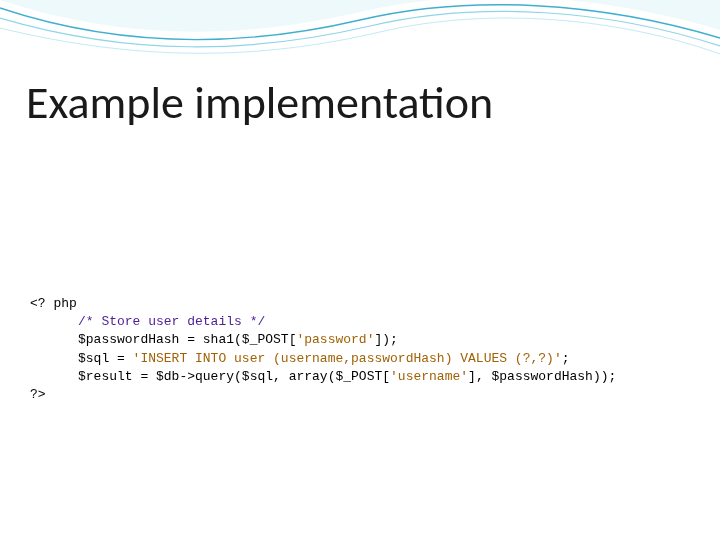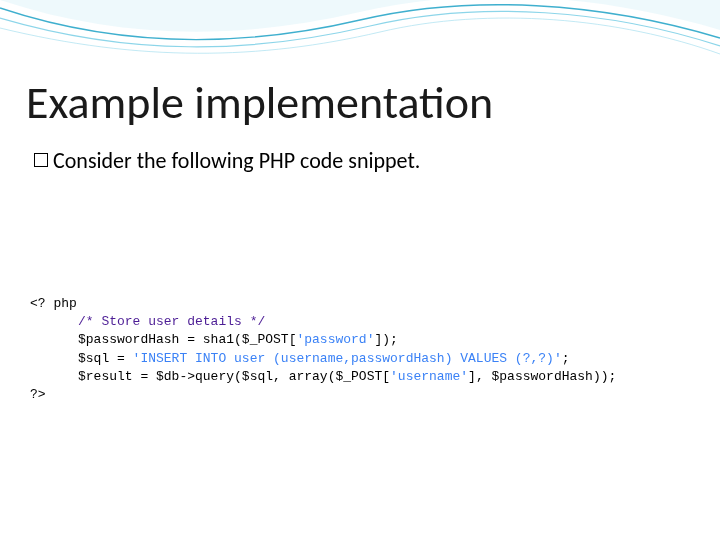--- a/index.html
+++ b/index.html
@@ -66,40 +66,36 @@
     left: 30px;
     top: 295px;
     font-family: "Courier New", Courier, monospace;
     font-size: 13px;
     line-height: 1.4;
     color: #000;
     white-space: pre;
   }
   .code-block .kw { color: #000; font-family: Liberation Mono, monospace; }
   .code-block .cm { color: #4c1d95; }
-  .code-block .str { color: #3b82f6; }
+  .code-block .str { color: #a16207; }
   .code-block .indent { padding-left: 48px; display:block; }
 </style>
 </head>
 <body>
 
 <div class="slide">
 
   <svg class="wave-decoration" viewBox="0 0 720 64" preserveAspectRatio="none">
     <path d="M0,8 C120,48 240,48 360,20 C470,-6 600,2 720,38" fill="none" stroke="#2aa6c9" stroke-width="1.4" opacity="0.9"></path>
     <path d="M0,18 C130,56 250,54 370,26 C480,0 610,10 720,46" fill="none" stroke="#6fcbe4" stroke-width="1.2" opacity="0.8"></path>
     <path d="M0,28 C140,62 260,60 380,32 C490,6 620,18 720,54" fill="none" stroke="#a8e0ef" stroke-width="1" opacity="0.7"></path>
     <path d="M0,0 C120,40 240,40 360,12 C470,-14 600,-6 720,30 L720,0 Z" fill="#cfeef6" opacity="0.35"></path>
   </svg>
 
   <div class="title">Example implementation</div>
 
   <div class="body">
-    <div class="bullet-line">
-      <span class="bullet"></span>
-      <span class="bullet-text">Consider the following PHP code snippet.</span>
-    </div>
   </div>
 
   <div class="code-block"><span class="kw">&lt;? php</span>
 <span class="indent"><span class="cm">/* Store user details */</span></span><span class="indent"><span>$passwordHash = sha1($_POST[</span><span class="str">'password'</span><span>]);</span></span><span class="indent"><span>$sql = </span><span class="str">'INSERT INTO user (username,passwordHash) VALUES (?,?)'</span><span>;</span></span><span class="indent"><span>$result = $db-&gt;query($sql, array($_POST[</span><span class="str">'username'</span><span>], $passwordHash));</span></span><span class="kw">?&gt;</span></div>
 
 </div>
 
 </body></html>

